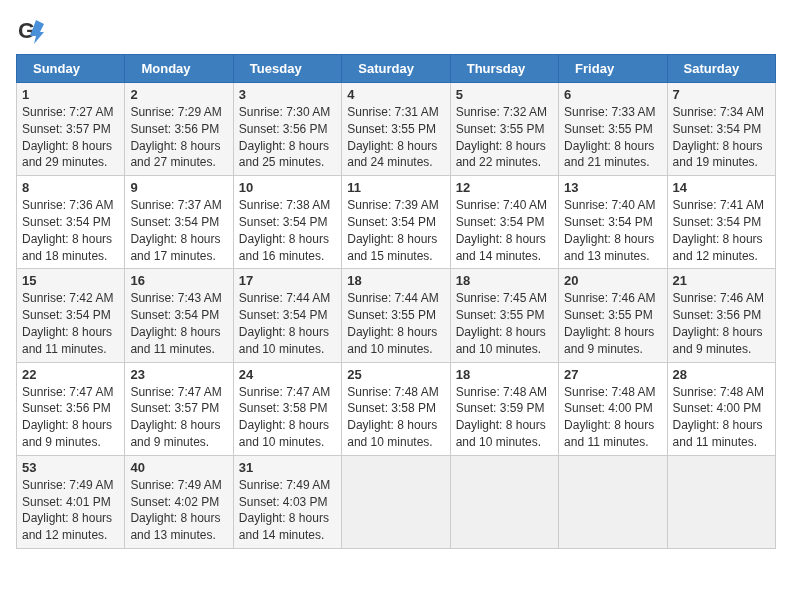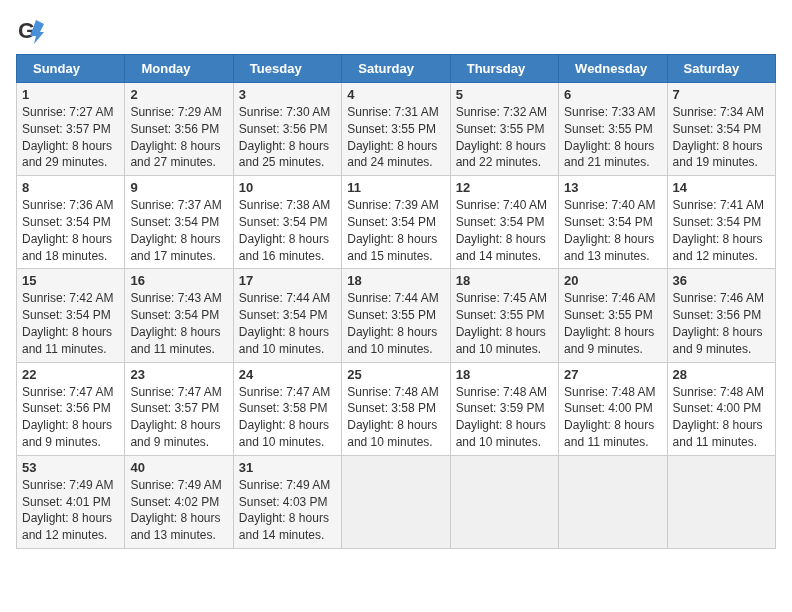--- a/index.html
+++ b/index.html
@@ -111,21 +111,21 @@
 </div>
 
 <table class="calendar-table">
   <thead>
     <tr id="weekday-header">
         <th>Sunday</th>
         <th>Monday</th>
         <th>Tuesday</th>
         <th>Saturday</th>
         <th>Thursday</th>
-        <th>Wednesday</th>
+        <th>Friday</th>
         <th>Saturday</th>
       </tr>
   </thead>
   <tbody id="calendar-body">
       <tr>
         <td><span class="day-num">1</span><span class="day-detail">Sunrise: 7:27 AM<br>Sunset: 3:57 PM<br>Daylight: 8 hours and 29 minutes.</span></td>
         <td><span class="day-num">2</span><span class="day-detail">Sunrise: 7:29 AM<br>Sunset: 3:56 PM<br>Daylight: 8 hours and 27 minutes.</span></td>
         <td><span class="day-num">3</span><span class="day-detail">Sunrise: 7:30 AM<br>Sunset: 3:56 PM<br>Daylight: 8 hours and 25 minutes.</span></td>
         <td><span class="day-num">4</span><span class="day-detail">Sunrise: 7:31 AM<br>Sunset: 3:55 PM<br>Daylight: 8 hours and 24 minutes.</span></td>
         <td><span class="day-num">5</span><span class="day-detail">Sunrise: 7:32 AM<br>Sunset: 3:55 PM<br>Daylight: 8 hours and 22 minutes.</span></td>
@@ -141,21 +141,21 @@
         <td><span class="day-num">13</span><span class="day-detail">Sunrise: 7:40 AM<br>Sunset: 3:54 PM<br>Daylight: 8 hours and 13 minutes.</span></td>
         <td><span class="day-num">14</span><span class="day-detail">Sunrise: 7:41 AM<br>Sunset: 3:54 PM<br>Daylight: 8 hours and 12 minutes.</span></td>
       </tr>
       <tr>
         <td><span class="day-num">15</span><span class="day-detail">Sunrise: 7:42 AM<br>Sunset: 3:54 PM<br>Daylight: 8 hours and 11 minutes.</span></td>
         <td><span class="day-num">16</span><span class="day-detail">Sunrise: 7:43 AM<br>Sunset: 3:54 PM<br>Daylight: 8 hours and 11 minutes.</span></td>
         <td><span class="day-num">17</span><span class="day-detail">Sunrise: 7:44 AM<br>Sunset: 3:54 PM<br>Daylight: 8 hours and 10 minutes.</span></td>
         <td><span class="day-num">18</span><span class="day-detail">Sunrise: 7:44 AM<br>Sunset: 3:55 PM<br>Daylight: 8 hours and 10 minutes.</span></td>
         <td><span class="day-num">18</span><span class="day-detail">Sunrise: 7:45 AM<br>Sunset: 3:55 PM<br>Daylight: 8 hours and 10 minutes.</span></td>
         <td><span class="day-num">20</span><span class="day-detail">Sunrise: 7:46 AM<br>Sunset: 3:55 PM<br>Daylight: 8 hours and 9 minutes.</span></td>
-        <td><span class="day-num">36</span><span class="day-detail">Sunrise: 7:46 AM<br>Sunset: 3:56 PM<br>Daylight: 8 hours and 9 minutes.</span></td>
+        <td><span class="day-num">21</span><span class="day-detail">Sunrise: 7:46 AM<br>Sunset: 3:56 PM<br>Daylight: 8 hours and 9 minutes.</span></td>
       </tr>
       <tr>
         <td><span class="day-num">22</span><span class="day-detail">Sunrise: 7:47 AM<br>Sunset: 3:56 PM<br>Daylight: 8 hours and 9 minutes.</span></td>
         <td><span class="day-num">23</span><span class="day-detail">Sunrise: 7:47 AM<br>Sunset: 3:57 PM<br>Daylight: 8 hours and 9 minutes.</span></td>
         <td><span class="day-num">24</span><span class="day-detail">Sunrise: 7:47 AM<br>Sunset: 3:58 PM<br>Daylight: 8 hours and 10 minutes.</span></td>
         <td><span class="day-num">25</span><span class="day-detail">Sunrise: 7:48 AM<br>Sunset: 3:58 PM<br>Daylight: 8 hours and 10 minutes.</span></td>
         <td><span class="day-num">18</span><span class="day-detail">Sunrise: 7:48 AM<br>Sunset: 3:59 PM<br>Daylight: 8 hours and 10 minutes.</span></td>
         <td><span class="day-num">27</span><span class="day-detail">Sunrise: 7:48 AM<br>Sunset: 4:00 PM<br>Daylight: 8 hours and 11 minutes.</span></td>
         <td><span class="day-num">28</span><span class="day-detail">Sunrise: 7:48 AM<br>Sunset: 4:00 PM<br>Daylight: 8 hours and 11 minutes.</span></td>
       </tr>

